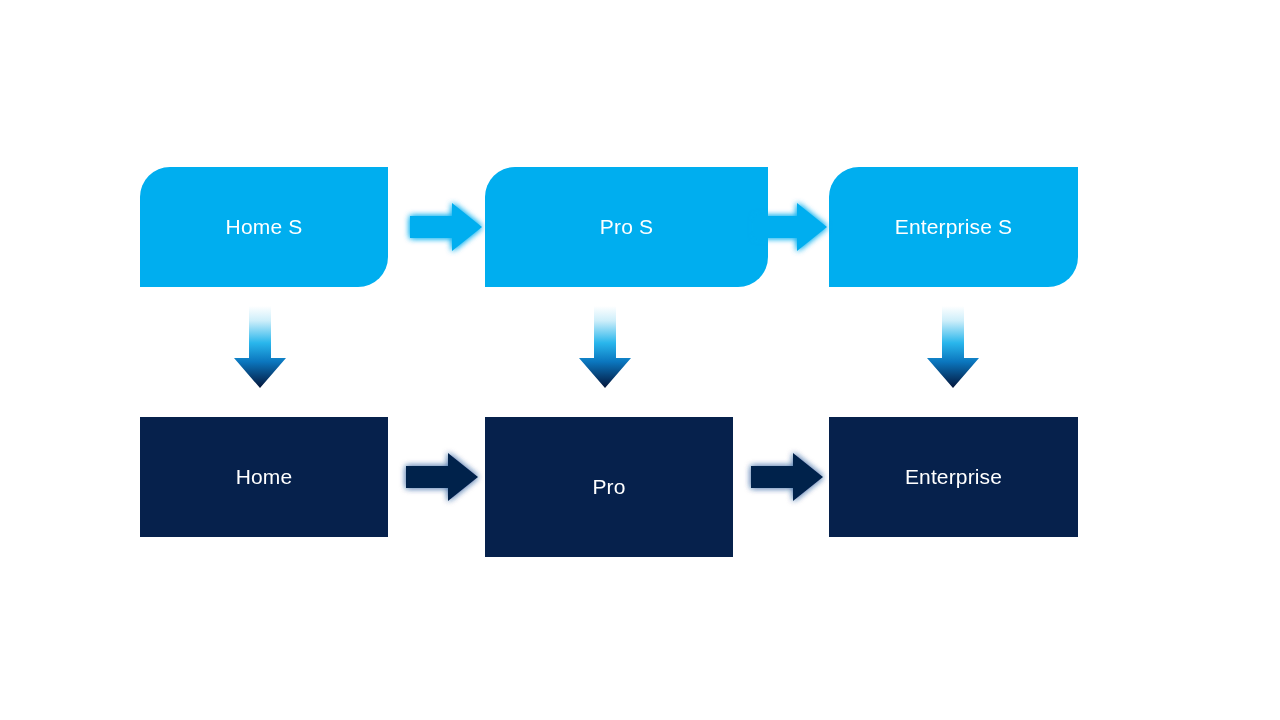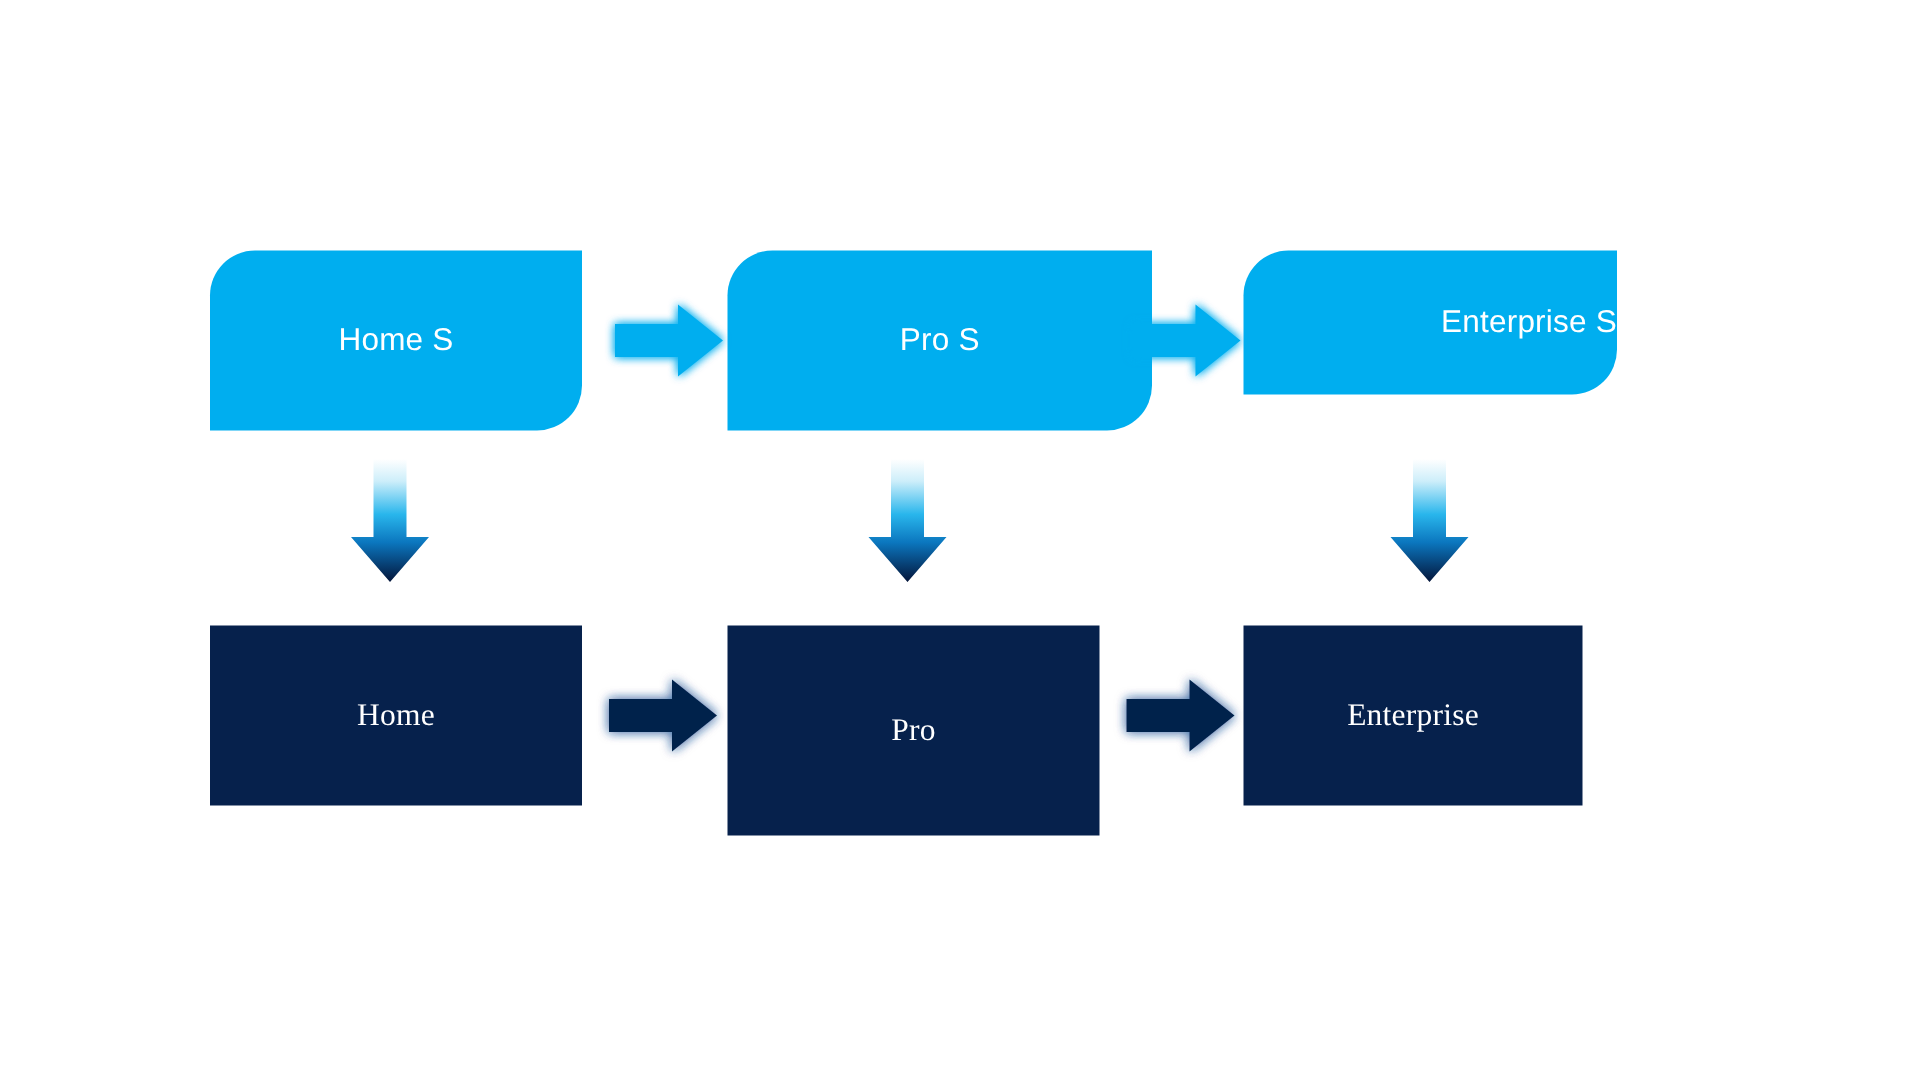--- a/index.html
+++ b/index.html
@@ -39,21 +39,20 @@
   }
 
   .node-top {
     background: #00AEEF;
     border-radius: 30px 0 30px 0;
   }
 
   .node-bottom {
     background: #06214C;
     border-radius: 0;
-    font-family: Liberation Serif, serif;
   }
 
   .node-label {
     display: block;
     pointer-events: none;
   }
 
   
   .arrow {
     position: absolute;
@@ -74,33 +73,33 @@
 <div id="canvas">
 
   <div class="node node-top" style="left:140px; top:167px; width:248px; height:120px;">
     <span class="node-label">Home S</span>
   </div>
 
   <div class="node node-top" style="left:485px; top:167px; width:283px; height:120px;">
     <span class="node-label">Pro S</span>
   </div>
 
-  <div class="node node-top" style="left:829px; top:167px; width:249px; height:96px;justify-content:flex-end;">
+  <div class="node node-top" style="left:829px; top:167px; width:249px; height:120px;">
     <span class="node-label">Enterprise S</span>
   </div>
 
   <div class="node node-bottom" style="left:140px; top:417px; width:248px; height:120px;">
     <span class="node-label">Home</span>
   </div>
 
   <div class="node node-bottom" style="left:485px; top:417px; width:248px; height:140px;">
     <span class="node-label">Pro</span>
   </div>
 
-  <div class="node node-bottom" style="left:829px; top:417px; width:226px; height:120px;">
+  <div class="node node-bottom" style="left:829px; top:417px; width:249px; height:120px;">
     <span class="node-label">Enterprise</span>
   </div>
 
   <div class="arrow arrow-h-top" style="left:404px; top:196px; width:84px; height:62px;">
     <svg width="84" height="62" viewBox="0 0 84 62" xmlns="http://www.w3.org/2000/svg">
       <defs>
         <filter id="glowCyan1" x="-60%" y="-60%" width="220%" height="220%">
           <feGaussianBlur stdDeviation="3.2" result="b"></feGaussianBlur>
           <feFlood flood-color="#00AEEF" flood-opacity="0.85" result="c"></feFlood>
           <feComposite in="c" in2="b" operator="in" result="g"></feComposite>

